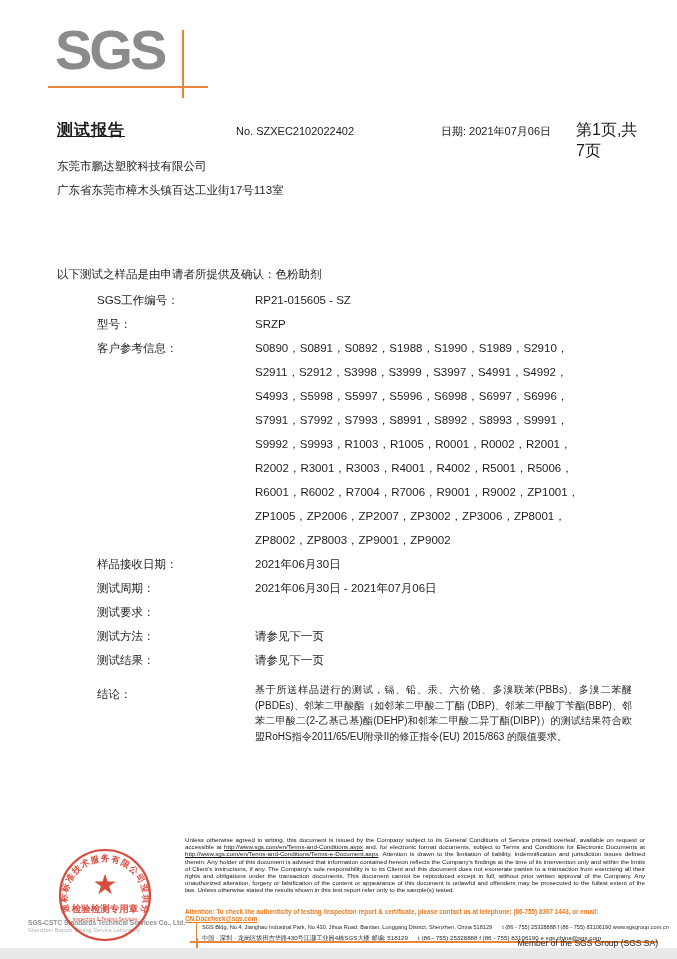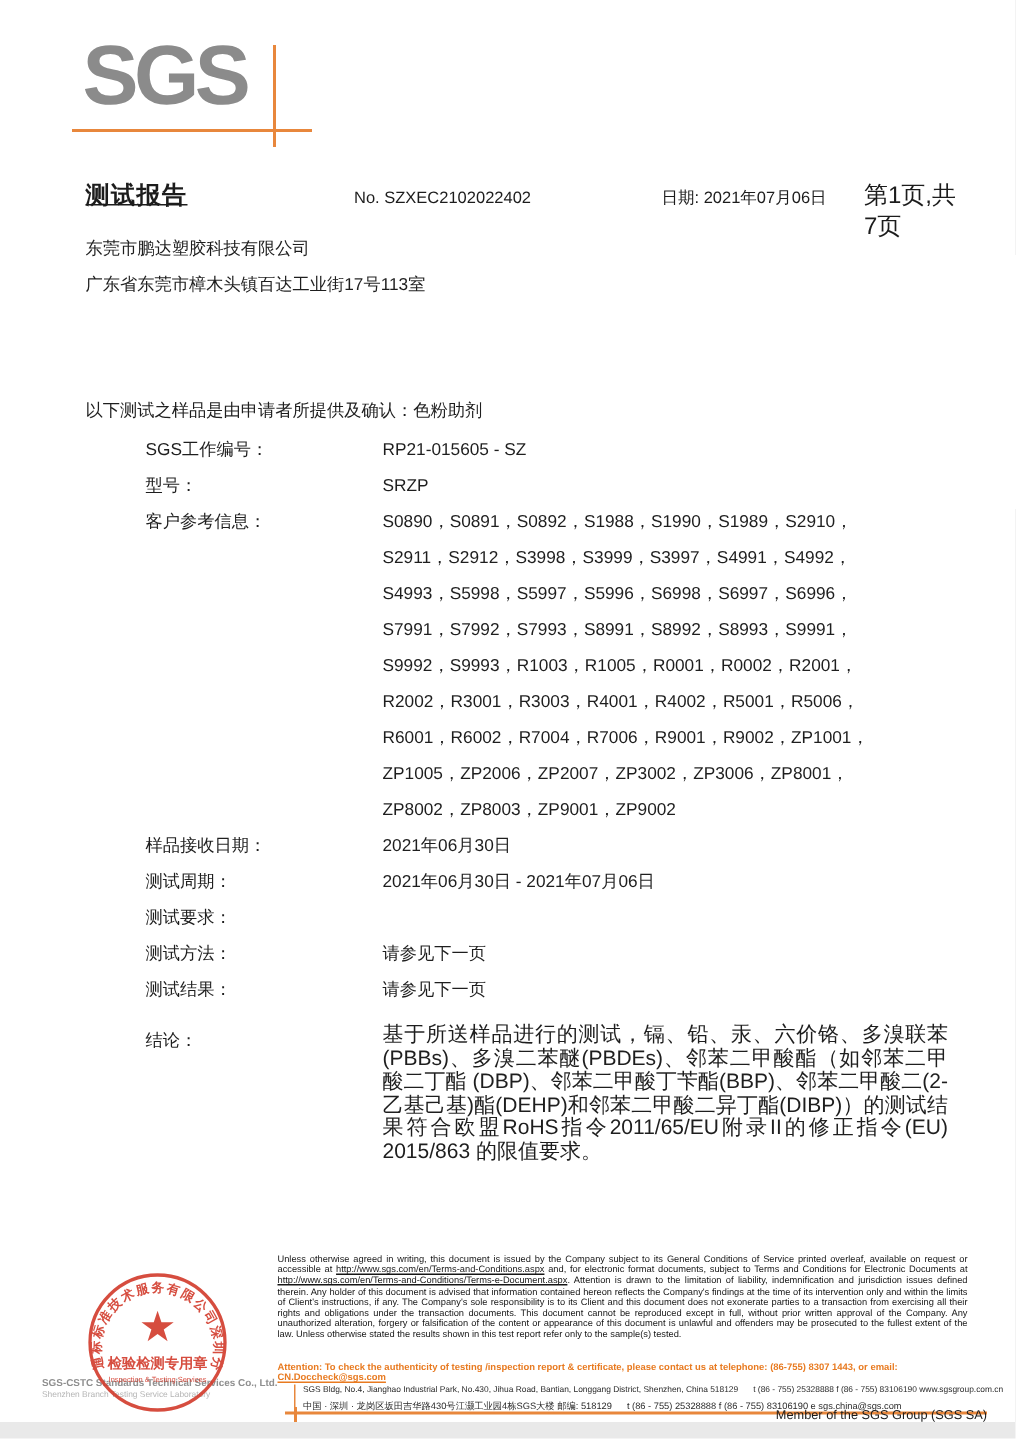--- a/index.html
+++ b/index.html
@@ -26,21 +26,21 @@
   .main{position:absolute;left:57px;top:154px;width:583px;font-size:11.5px;line-height:24px;color:#1e1e1e;}
   .applicant-name{line-height:24px;}
   .applicant-address{line-height:24px;}
   .statement{margin-top:60px;line-height:24px;}
   .fields{margin-top:2px;}
   .row{display:flex;}
   .lab{width:158px;flex:0 0 158px;margin-left:40px;}
   .val{flex:1;}
   .val .ref-line{line-height:24px;}
   .row-conclusion{margin-top:10px;}
-  .row-conclusion .val{line-height:15.5px;font-size:14px;text-align:justify;padding-right:8px;}
+  .row-conclusion .val{line-height:15.5px;font-size:10px;text-align:justify;padding-right:8px;}
   
   .legal{
     position:absolute;left:185px;top:836px;width:460px;
     font-size:6.2px;line-height:7.2px;color:#161616;text-align:justify;
   }
   .legal .u{text-decoration:underline;}
   .attention{
     position:absolute;left:185px;top:908px;width:460px;
     font-size:6.3px;line-height:7.2px;font-weight:700;color:#e87a20;
   }

